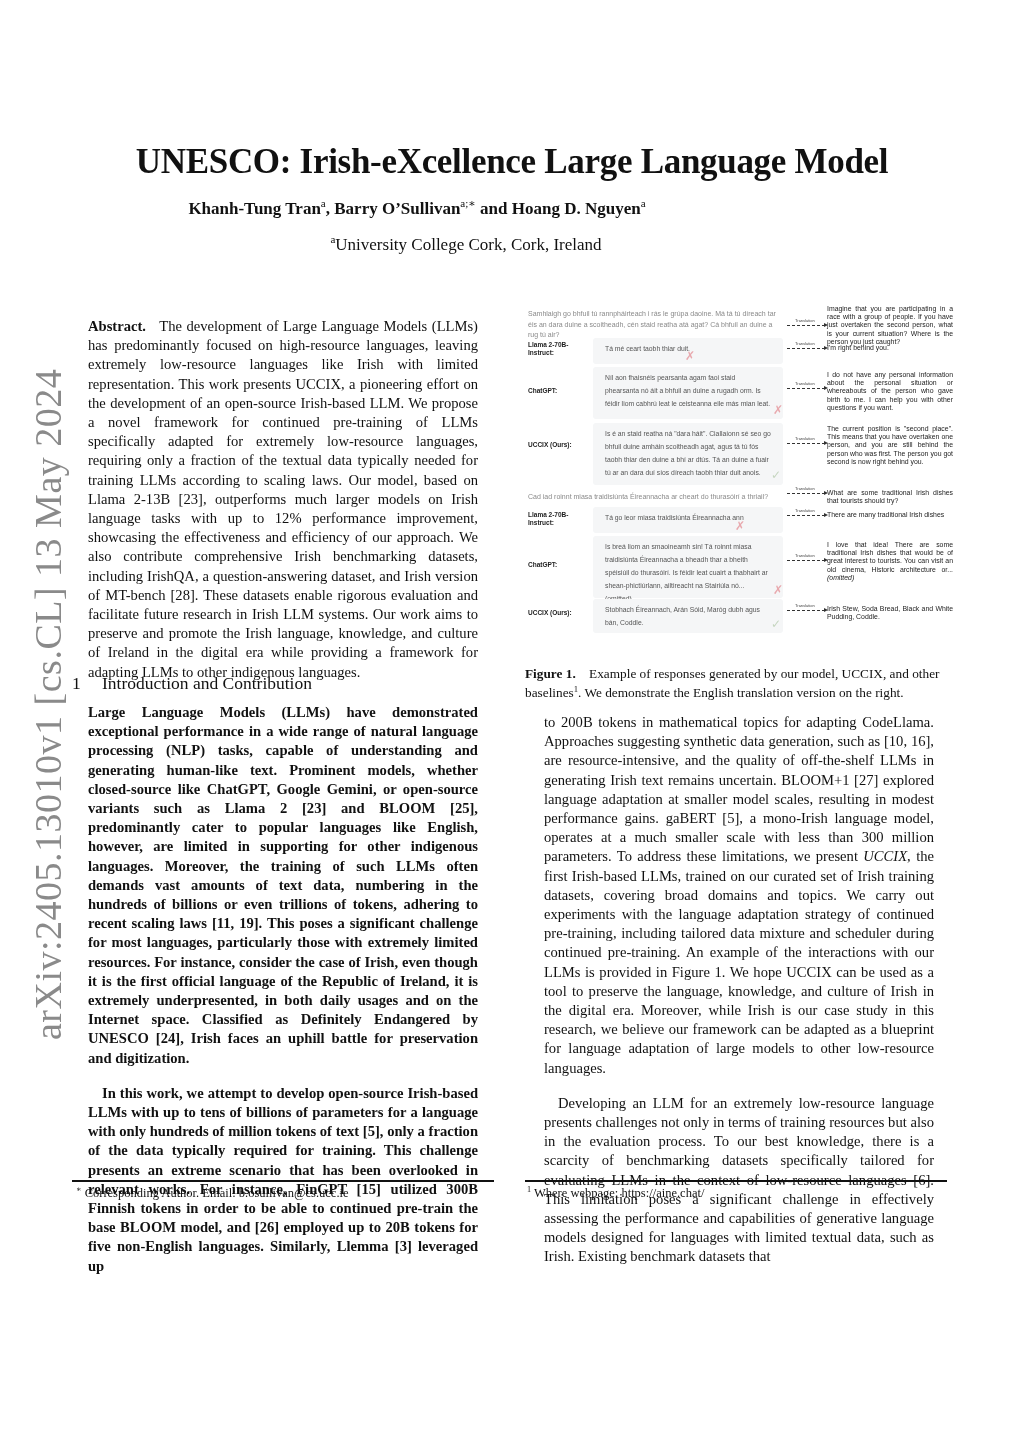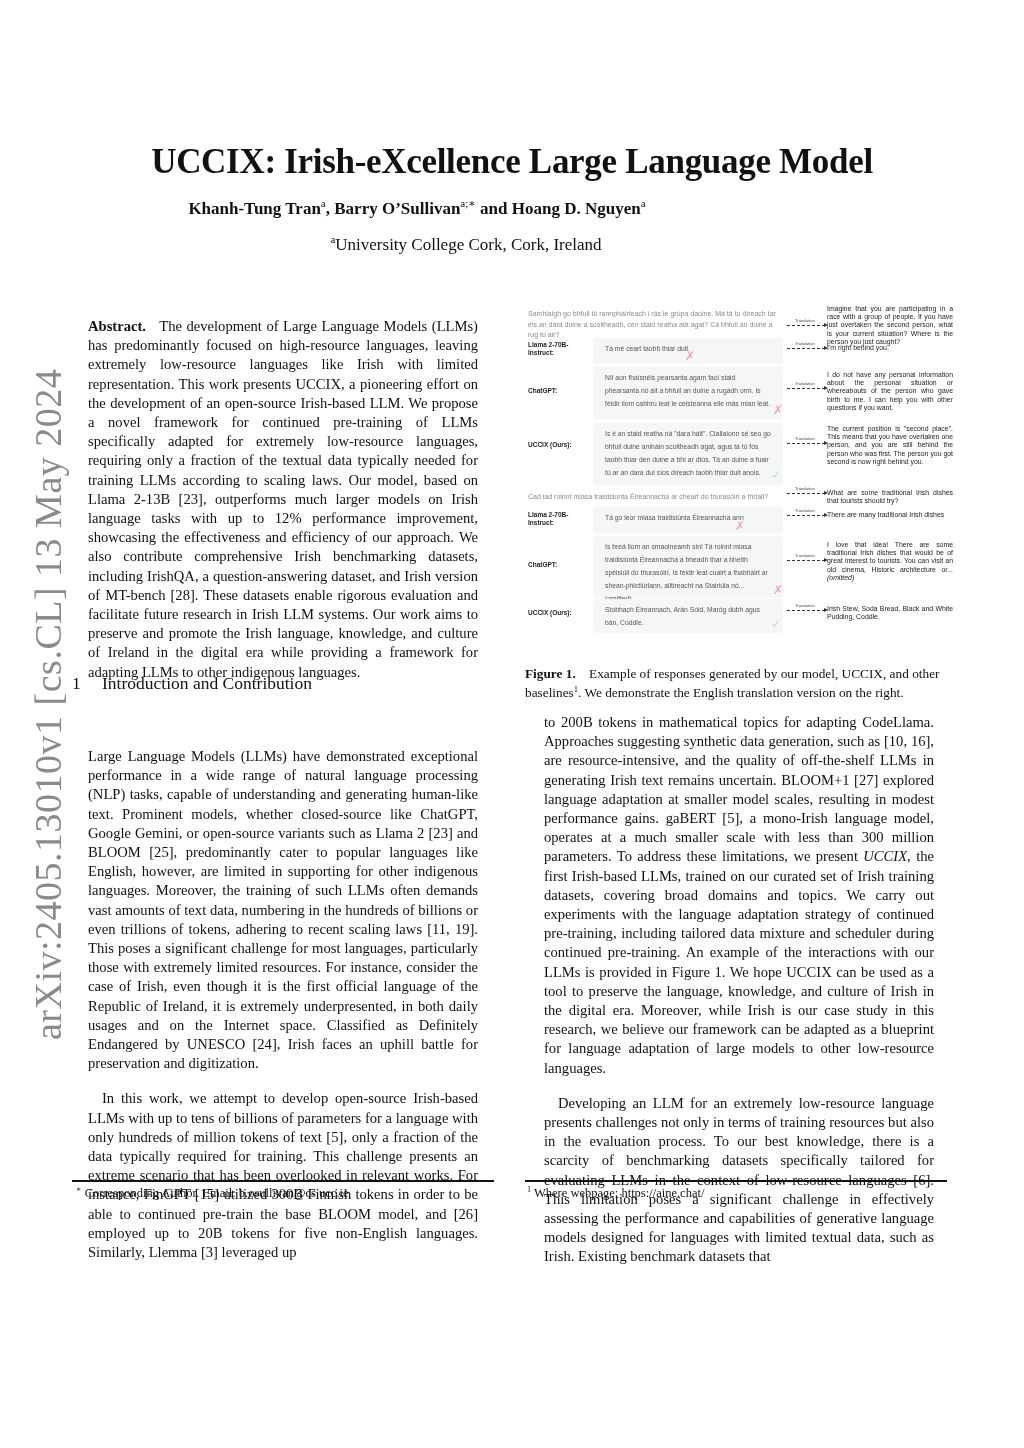--- a/index.html
+++ b/index.html
@@ -10,21 +10,21 @@
   .affil { position: absolute; top: 235px; left: 0; width: 932px; text-align: center; font-size: 17px; }
   sup { font-size: 0.65em; vertical-align: super; line-height: 0; font-weight: normal; }
   .col { position: absolute; font-size: 14.6px; line-height: 19.2px; text-align: justify; }
   .col p { margin: 16px; }
   .left { left: 72px; width: 422px; }
   .right { left: 528px; width: 422px; }
   .abstract { top: 301px; }
   .abstract b { font-weight: bold; }
   .sec-head { position: absolute; top: 673px; left: 72px; font-size: 17.5px; font-weight: normal; }
   .sec-head .num { display: inline-block; width: 30px; }
-  .intro { top: 731px; }
+  .intro { top: 687px; font-weight: bold; }
   .indent { text-indent: 14px; }
   .fn-rule { position: absolute; height: 1.5px; background: #111; }
   .footnote { position: absolute; font-size: 12.5px; }
   .figure { position: absolute; left: 525px; top: 305px; width: 430px; height: 330px; font-family: "Liberation Sans", "DejaVu Sans", sans-serif; }
   .fig-q { position: absolute; left: 3px; font-size: 7px; line-height: 10.5px; color: #8a8a8a; width: 255px; }
   .fig-model { position: absolute; left: 3px; font-size: 6.5px; font-weight: bold; line-height: 8px; color: #222; width: 60px; }
   .fig-bubble { position: absolute; left: 68px; width: 190px; background: #f5f6f7; border-radius: 3px; font-size: 6.8px; line-height: 13px; color: #555; padding: 4px 12px; box-sizing: border-box; }
   .fig-mark { position: absolute; font-size: 12px; font-weight: bold; }
   .fig-mark.x { color: #e8a8ad; }
   .fig-mark.ok { color: #c6d6c0; }
@@ -34,21 +34,21 @@
   .fig-trans { position: absolute; left: 302px; width: 126px; font-size: 6.9px; line-height: 8.2px; color: #222; text-align: justify; }
   .fig-trans i { font-style: italic; }
   .caption { position: absolute; left: 525px; top: 648px; width: 422px; font-size: 13.3px; line-height: 19px; margin-top: 16px; }
   .caption b { font-weight: bold; }
 </style>
 </head>
 <body>
 
 <div class="arxiv">arXiv:2405.13010v1  [cs.CL]  13 May 2024</div>
 
-<div class="title">UCCIX: Irish-eXcellence Large Language Model</div>
+<div class="title">UNESCO: Irish-eXcellence Large Language Model</div>
 <div class="authors">
   <span>Khanh-Tung Tran</span><sup>a</sup><span>, </span><span>Barry O’Sullivan</span><sup>a;∗</sup><span> and </span><span>Hoang D. Nguyen</span><sup>a</sup>
 </div>
 <div class="affil">
   <sup>a</sup><span>University College Cork, Cork, Ireland</span>
 </div>
 
 <div class="col left abstract">
   <p><b>Abstract.</b>&nbsp;&nbsp; <span>The development of Large Language Models (LLMs) has predominantly focused on high-resource languages, leaving extremely low-resource languages like Irish with limited representation. This work presents UCCIX, a pioneering effort on the development of an open-source Irish-based LLM. We propose a novel framework for continued pre-training of LLMs specifically adapted for extremely low-resource languages, requiring only a fraction of the textual data typically needed for training LLMs according to scaling laws. Our model, based on Llama 2-13B [23], outperforms much larger models on Irish language tasks with up to 12% performance improvement, showcasing the effectiveness and efficiency of our approach. We also contribute comprehensive Irish benchmarking datasets, including IrishQA, a question-answering dataset, and Irish version of MT-bench [28]. These datasets enable rigorous evaluation and facilitate future research in Irish LLM systems. Our work aims to preserve and promote the Irish language, knowledge, and culture of Ireland in the digital era while providing a framework for adapting LLMs to other indigenous languages.</span></p>
 </div>

